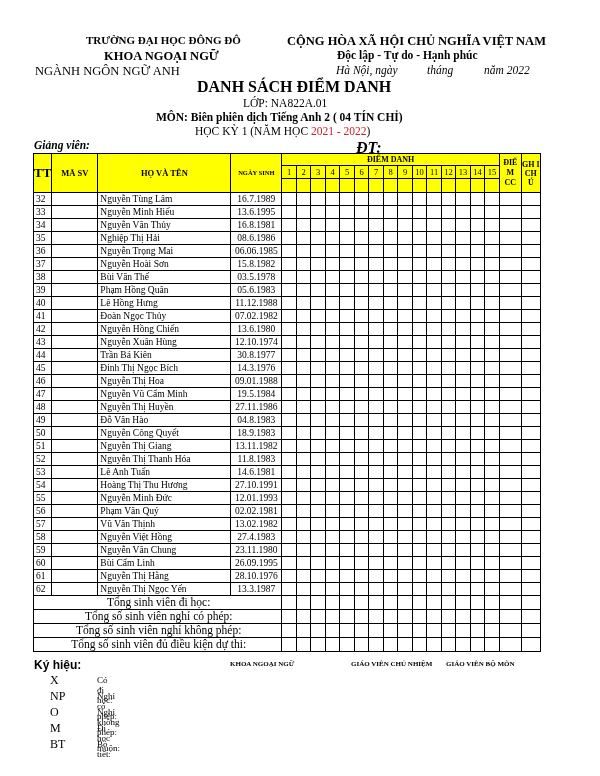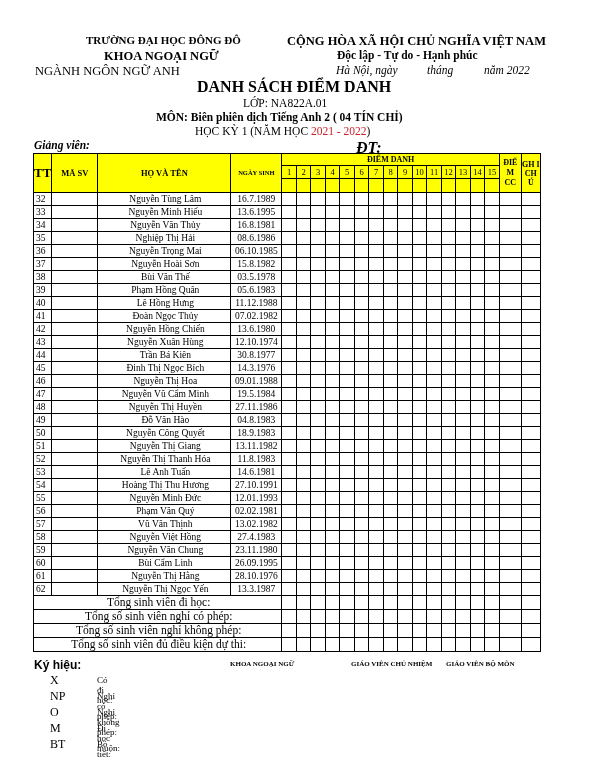--- a/index.html
+++ b/index.html
@@ -6,21 +6,21 @@
   body { width:600px; height:776px; position:relative; overflow:hidden; font-family:"Liberation Serif", "DejaVu Serif", serif; color:#000; }
   .abs { position:absolute; white-space:nowrap; }
   .b { font-weight:bold; }
   .i { font-style:italic; }
   .red { color:#d0202a; }
 
   
   table.grid { position:absolute; left:33px; top:153px; border-collapse:collapse; table-layout:fixed; font-size:9.5px; }
   table.grid td, table.grid th { border:1px solid #000; padding:0; height:12px; line-height:12px; overflow:hidden; }
   table.grid th { background:#ffff00; font-weight:bold; font-size:8px; line-height:10px; }
-  table.grid td.name { padding-left:2px; text-align:center; }
+  table.grid td.name { padding-left:2px; text-align:left; }
   table.grid td.tt { text-align:left; padding-left:2px; }
   table.grid td.dob { text-align:center; }
   table.grid tr.sum td.sumlabel { font-size:11.5px; padding-left:2px; height:13px; line-height:13px; text-align:center; }
   table.grid tr.sum td { height:13px; }
   table.grid th.num { font-weight:normal; font-size:8.5px; }
   .legend-row { position:absolute; font-size:11px; }
   .legend-sym { position:absolute; left:50px; width:30px; }
   .legend-desc { position:absolute; left:97px; font-size:9px; }
 </style>
 </head>
@@ -203,21 +203,21 @@
         <td></td>
         <td></td>
         <td></td>
         <td></td>
         <td></td>
       </tr>
       <tr>
         <td class="tt">36</td>
         <td></td>
         <td class="name">Nguyễn Trọng Mai</td>
-        <td class="dob">06.10.1985</td>
+        <td class="dob">06.06.1985</td>
         <td></td>
         <td></td>
         <td></td>
         <td></td>
         <td></td>
         <td></td>
         <td></td>
         <td></td>
         <td></td>
         <td></td>

